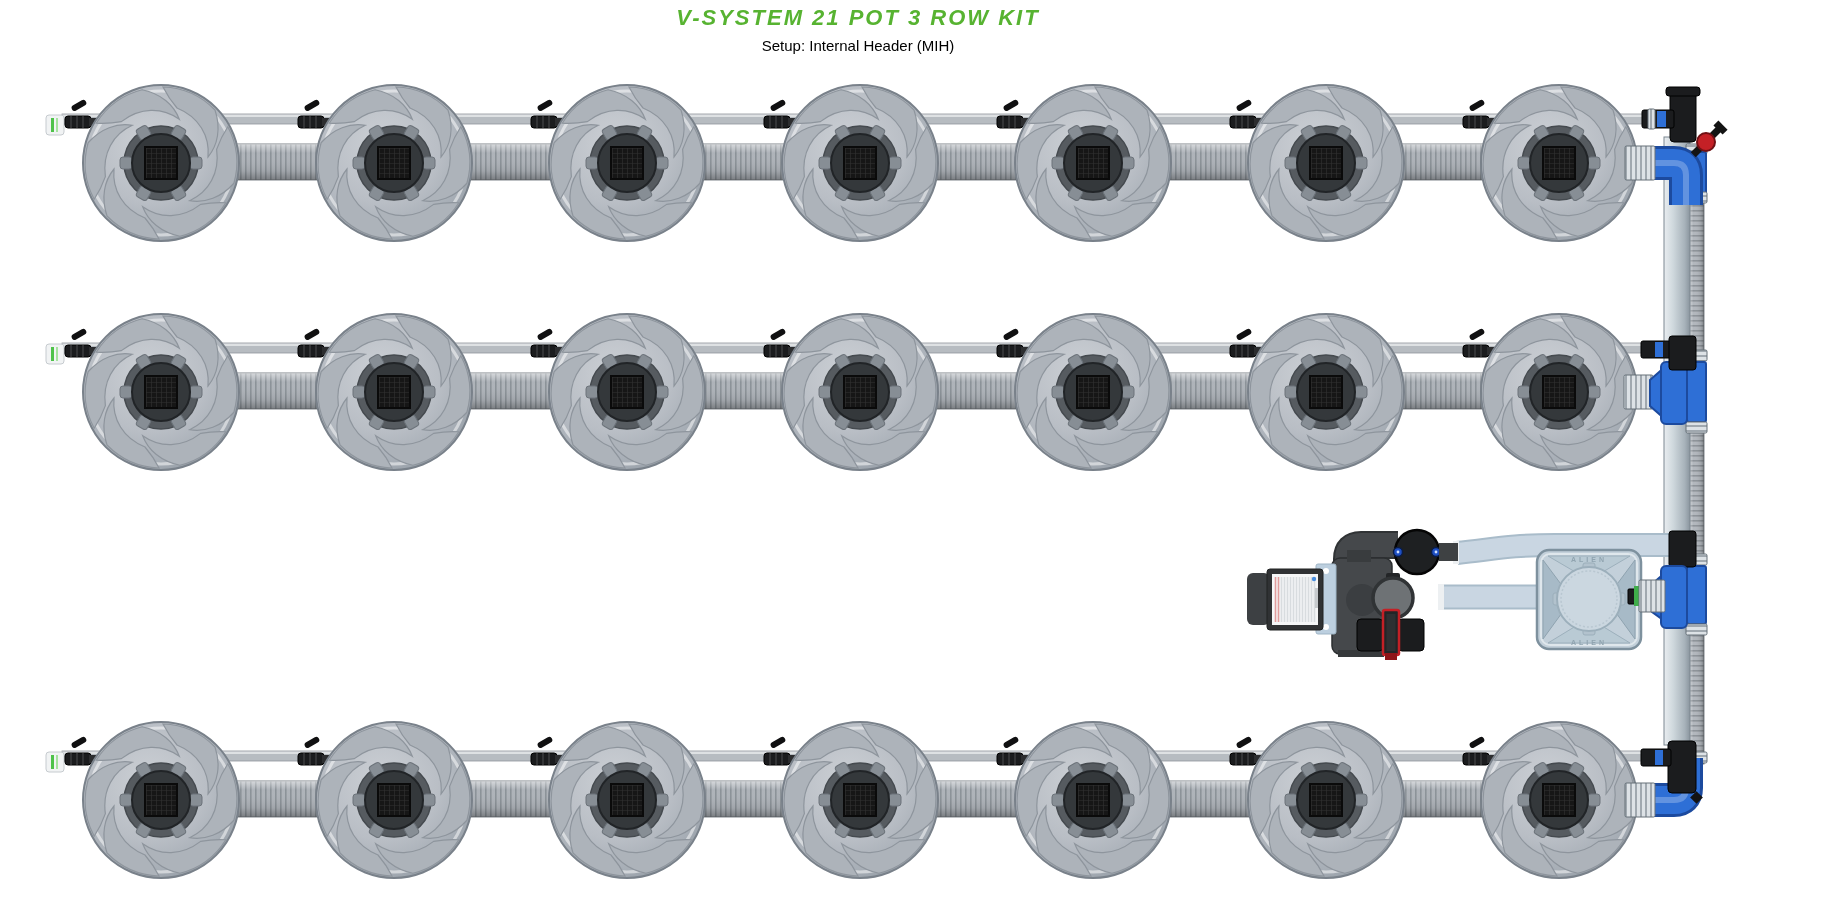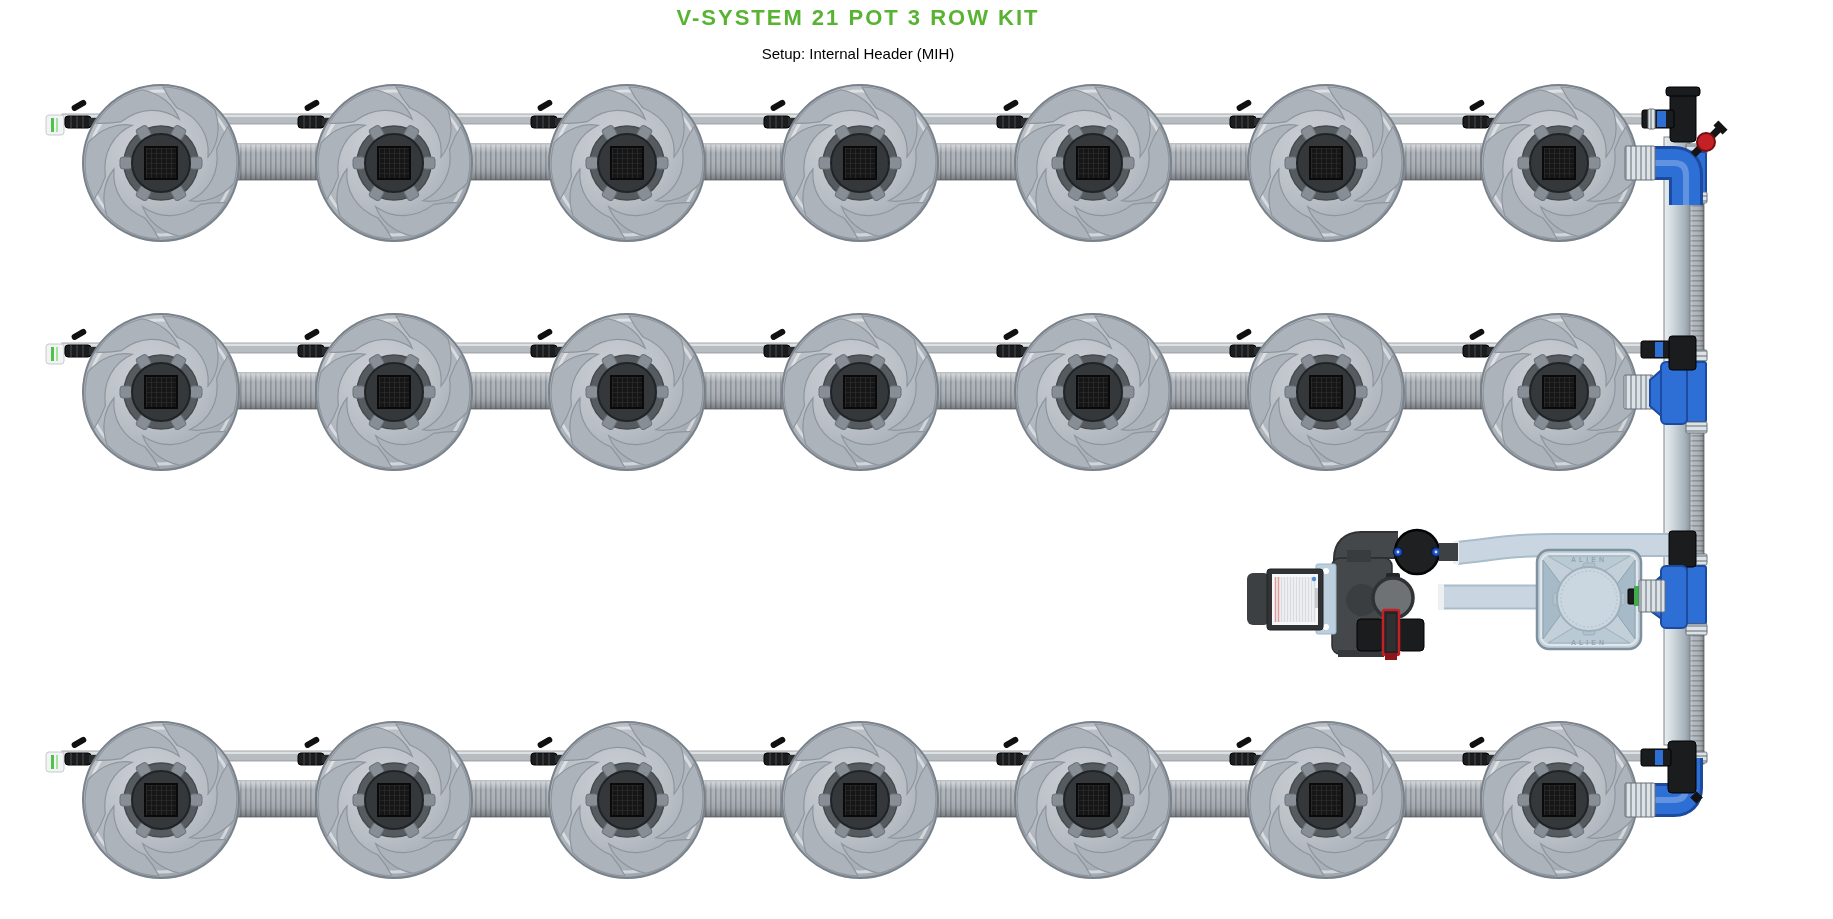--- a/index.html
+++ b/index.html
@@ -1,21 +1,21 @@
 <!DOCTYPE html>
 <html style="--title-green: #57b331;"><head>
 <meta charset="utf-8">
 <style>
   html,body{margin:0;padding:0;background:#ffffff;}
   .page{position:relative;width:1833px;height:919px;background:#fff;overflow:hidden;
         font-family:"Liberation Sans",sans-serif;}
   .hdr{position:absolute;top:5px;left:0;width:1716px;text-align:center;}
   .title{font-size:22px;font-weight:bold;letter-spacing:2px;color:var(--title-green,#57b331);
-         font-family:"Liberation Sans",sans-serif;}
-  .subtitle{font-size:15px;margin-top:14px;color:#000;}
+         font-family:"Liberation Sans",sans-serif;font-style:italic;}
+  .subtitle{font-size:15px;margin-top:6px;color:#000;}
   svg{position:absolute;top:0;left:0;}
   text.tank-label{font-family:"Liberation Sans",sans-serif;font-weight:bold;}
 </style>
 </head>
 <body>
 
 <div class="page">
   <div class="hdr">
     <div class="title">V-SYSTEM 21 POT 3 ROW KIT</div>
     <div class="subtitle">Setup: Internal Header (MIH)</div>

